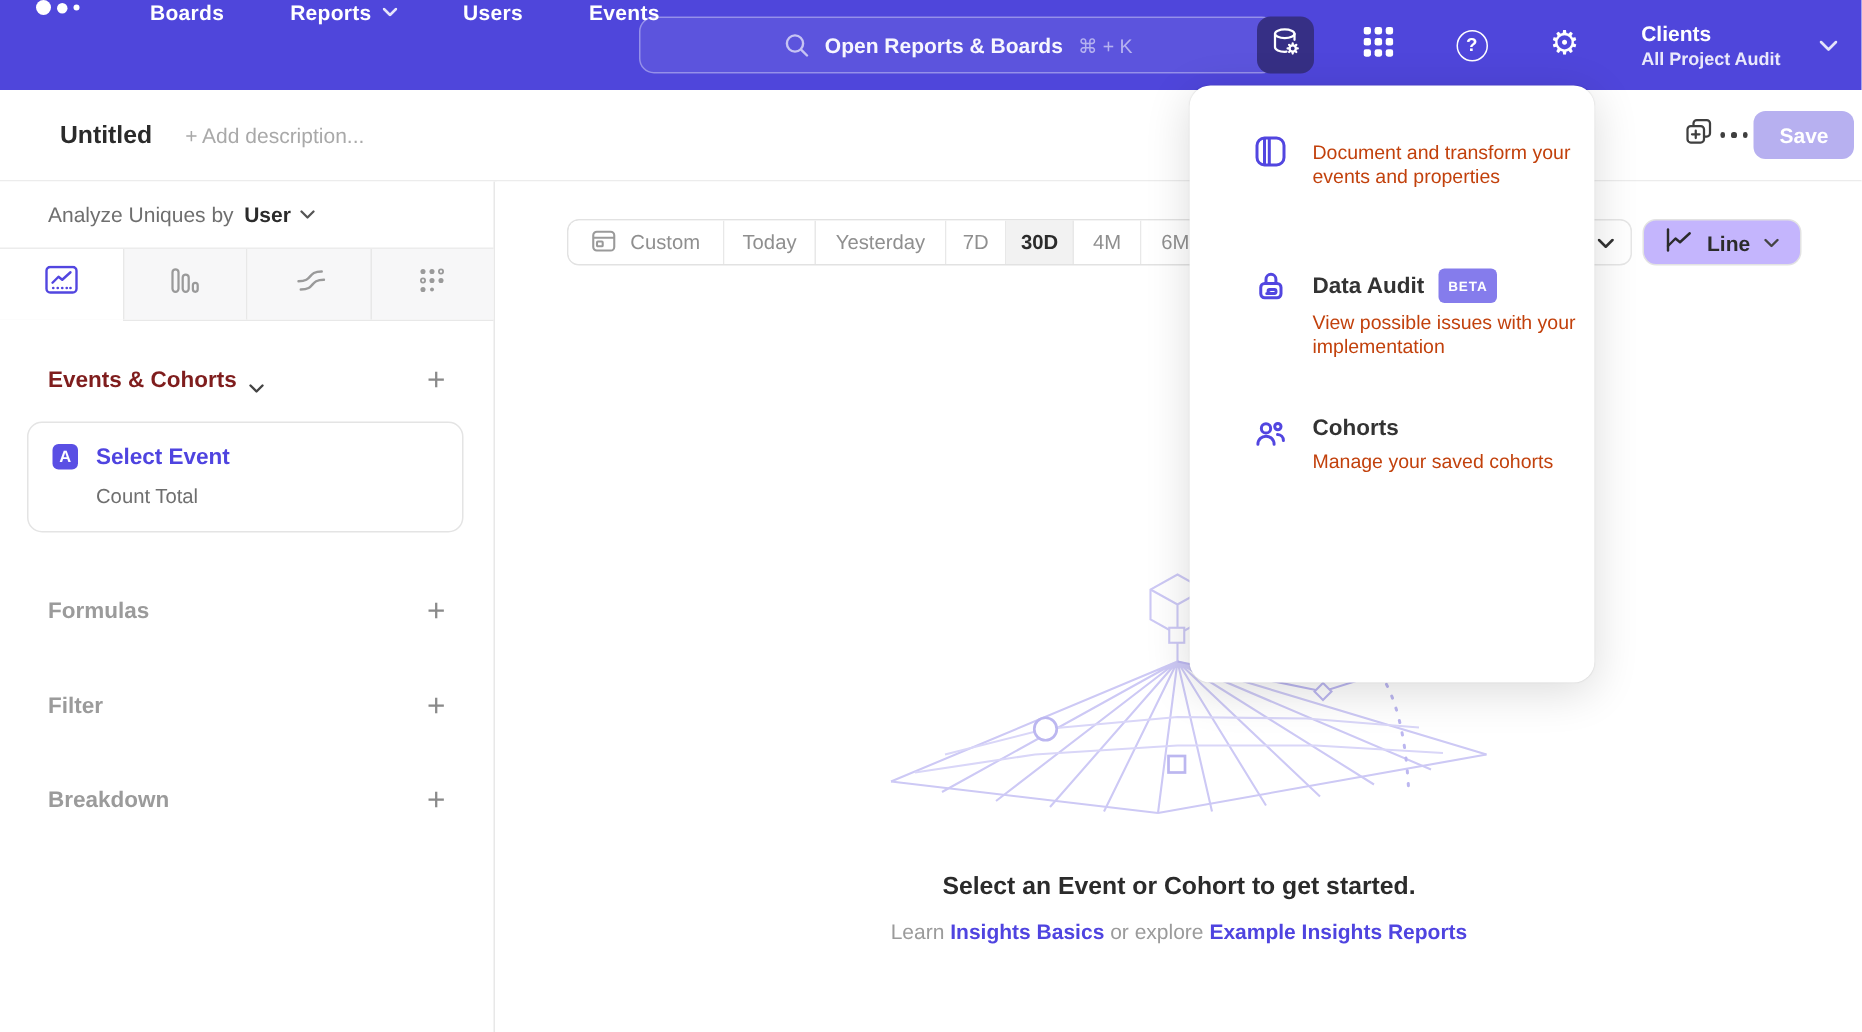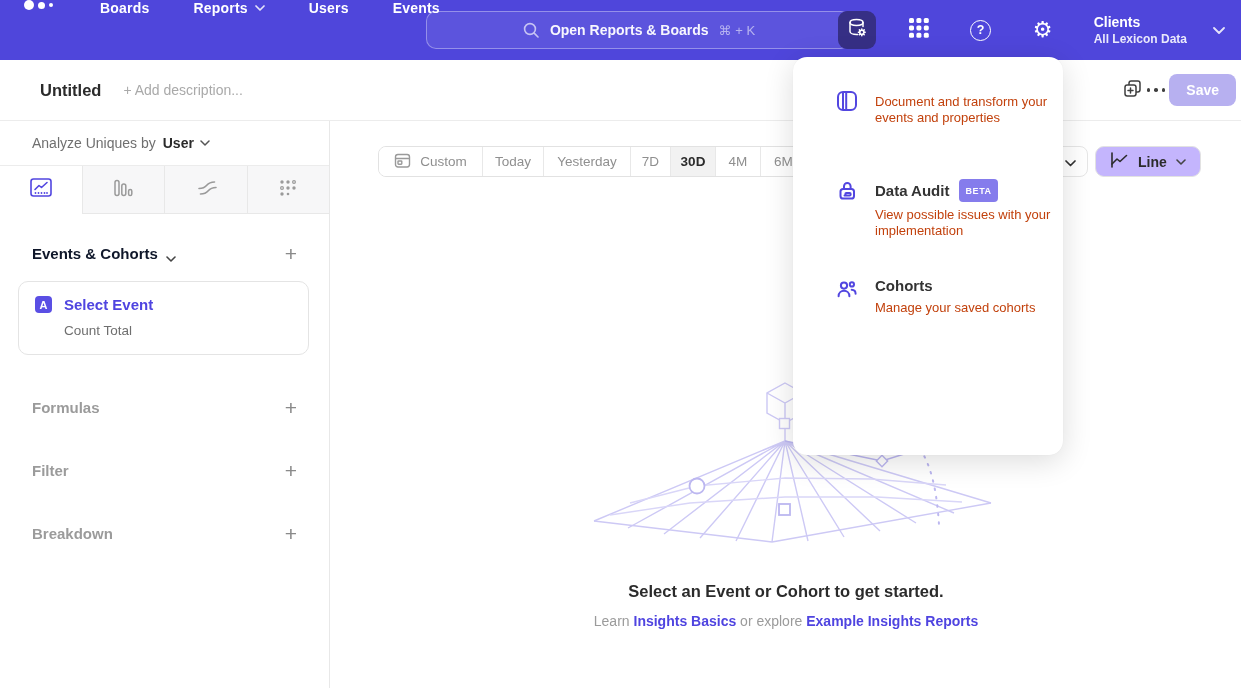--- a/index.html
+++ b/index.html
@@ -63,21 +63,21 @@
     align-items:center; gap:6px; cursor:pointer; }
   .charttabs { display:flex; height:48px; border-bottom:1px solid #e8e8e8; }
   .charttab { flex:1; display:flex; align-items:center; justify-content:center;
     background:#f7f7f8; border-right:1px solid #e8e8e8; cursor:pointer; color:#9a9a9a; }
   .charttab:last-child { border-right:none; }
   .charttab.selected { background:#fff; position:relative; color:#5246e0; }
   .charttab.selected::after { content:""; position:absolute; left:0; right:0;
     bottom:-1px; height:1px; background:#fff; }
   .events-header { margin-top:29px; padding:0 32px; display:flex; align-items:center;
     justify-content:space-between; }
-  .events-header .lbl { font-size:15px; font-weight:700; color:#0f172a; display:flex;
+  .events-header .lbl { font-size:15px; font-weight:700; color:#7f1d1d; display:flex;
     align-items:flex-end; gap:8px; cursor:pointer; }
   .plus { color:#8a8a8a; font-size:21px; font-weight:400; line-height:1; cursor:pointer; }
   .event-card { margin:17px 20px 0 18px; border:1px solid #e4e4e4; border-radius:10px;
     padding:14px 16px 16px; cursor:pointer; }
   .event-card .row1 { display:flex; align-items:center; gap:12px; }
   .badge-a { width:17px; height:17px; border-radius:4px; background:#5a4fe4; color:#fff;
     font-size:11px; font-weight:700; display:flex; align-items:center; justify-content:center; }
   .event-title { color:#4f44e0; font-size:15px; font-weight:700; }
   .event-sub { margin:10px 0 0 29px; color:#6f6f6f; font-size:13.5px; }
   .side-row { margin-top:42px; padding:0 32px; display:flex; align-items:center;
@@ -198,21 +198,21 @@
       </span>
     </div>
     <div class="iconbtn">
       <span class="help-circle">?</span>
     </div>
     <div class="iconbtn">
       <span class="gear-glyph">⚙</span>
     </div>
     <div class="project">
       <span class="org">Clients</span>
-      <span class="name">All Lexicon Data</span>
+      <span class="name">All Project Audit</span>
     </div>
     <span class="chev proj-caret">
       <svg width="12" height="7" viewBox="0 0 12 7">
           <path d="M1 1l5 5 5-5" fill="none" stroke="rgba(255,255,255,.85)" stroke-width="1.8" stroke-linecap="round" stroke-linejoin="round"></path>
         </svg>
     </span>
   </div>
 </div>
 
 <div class="rheader">

